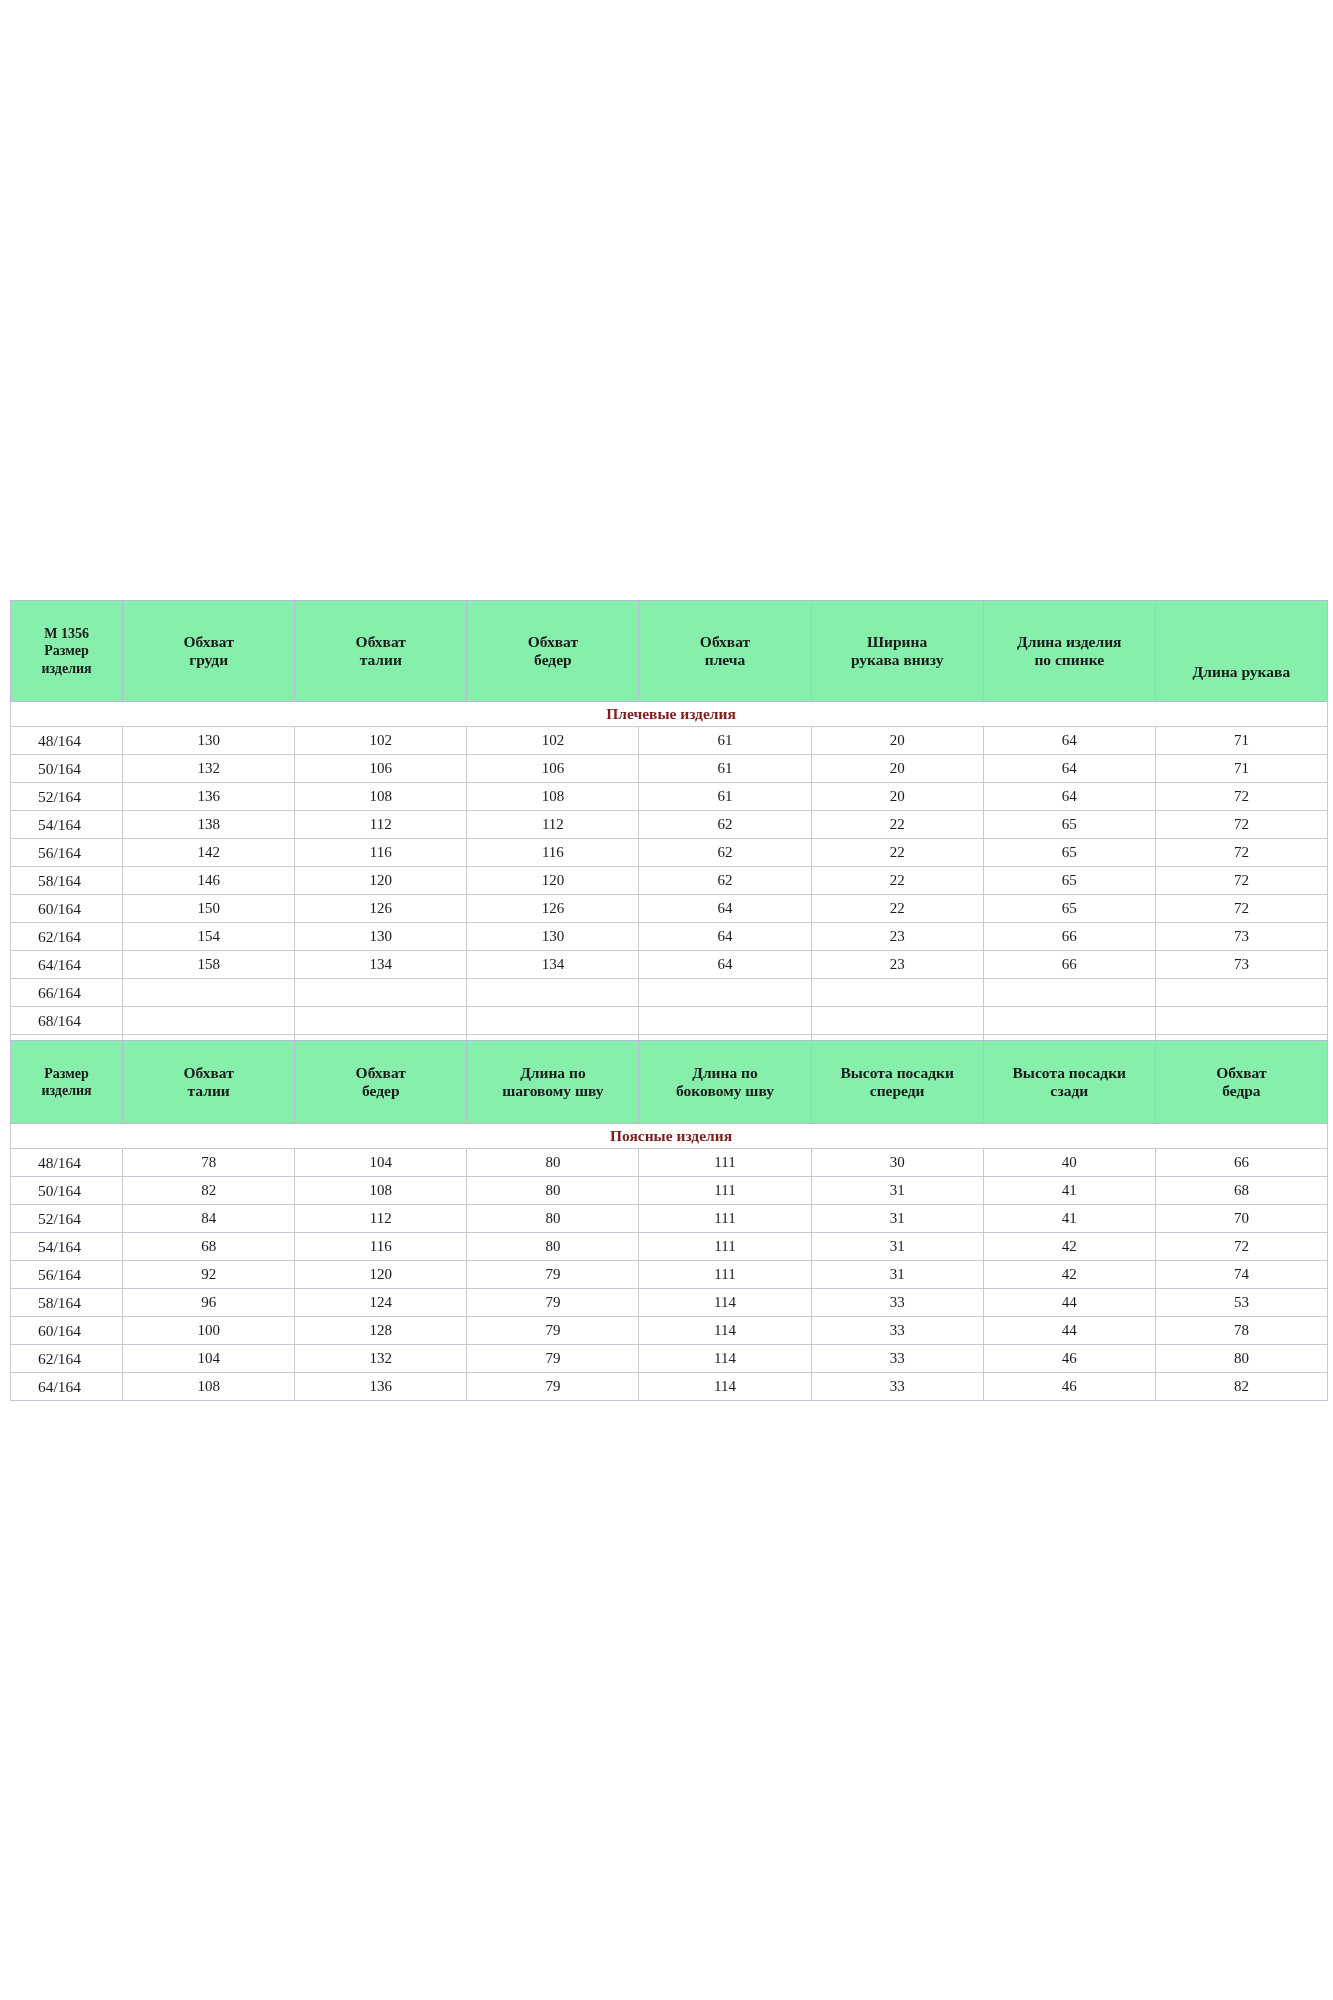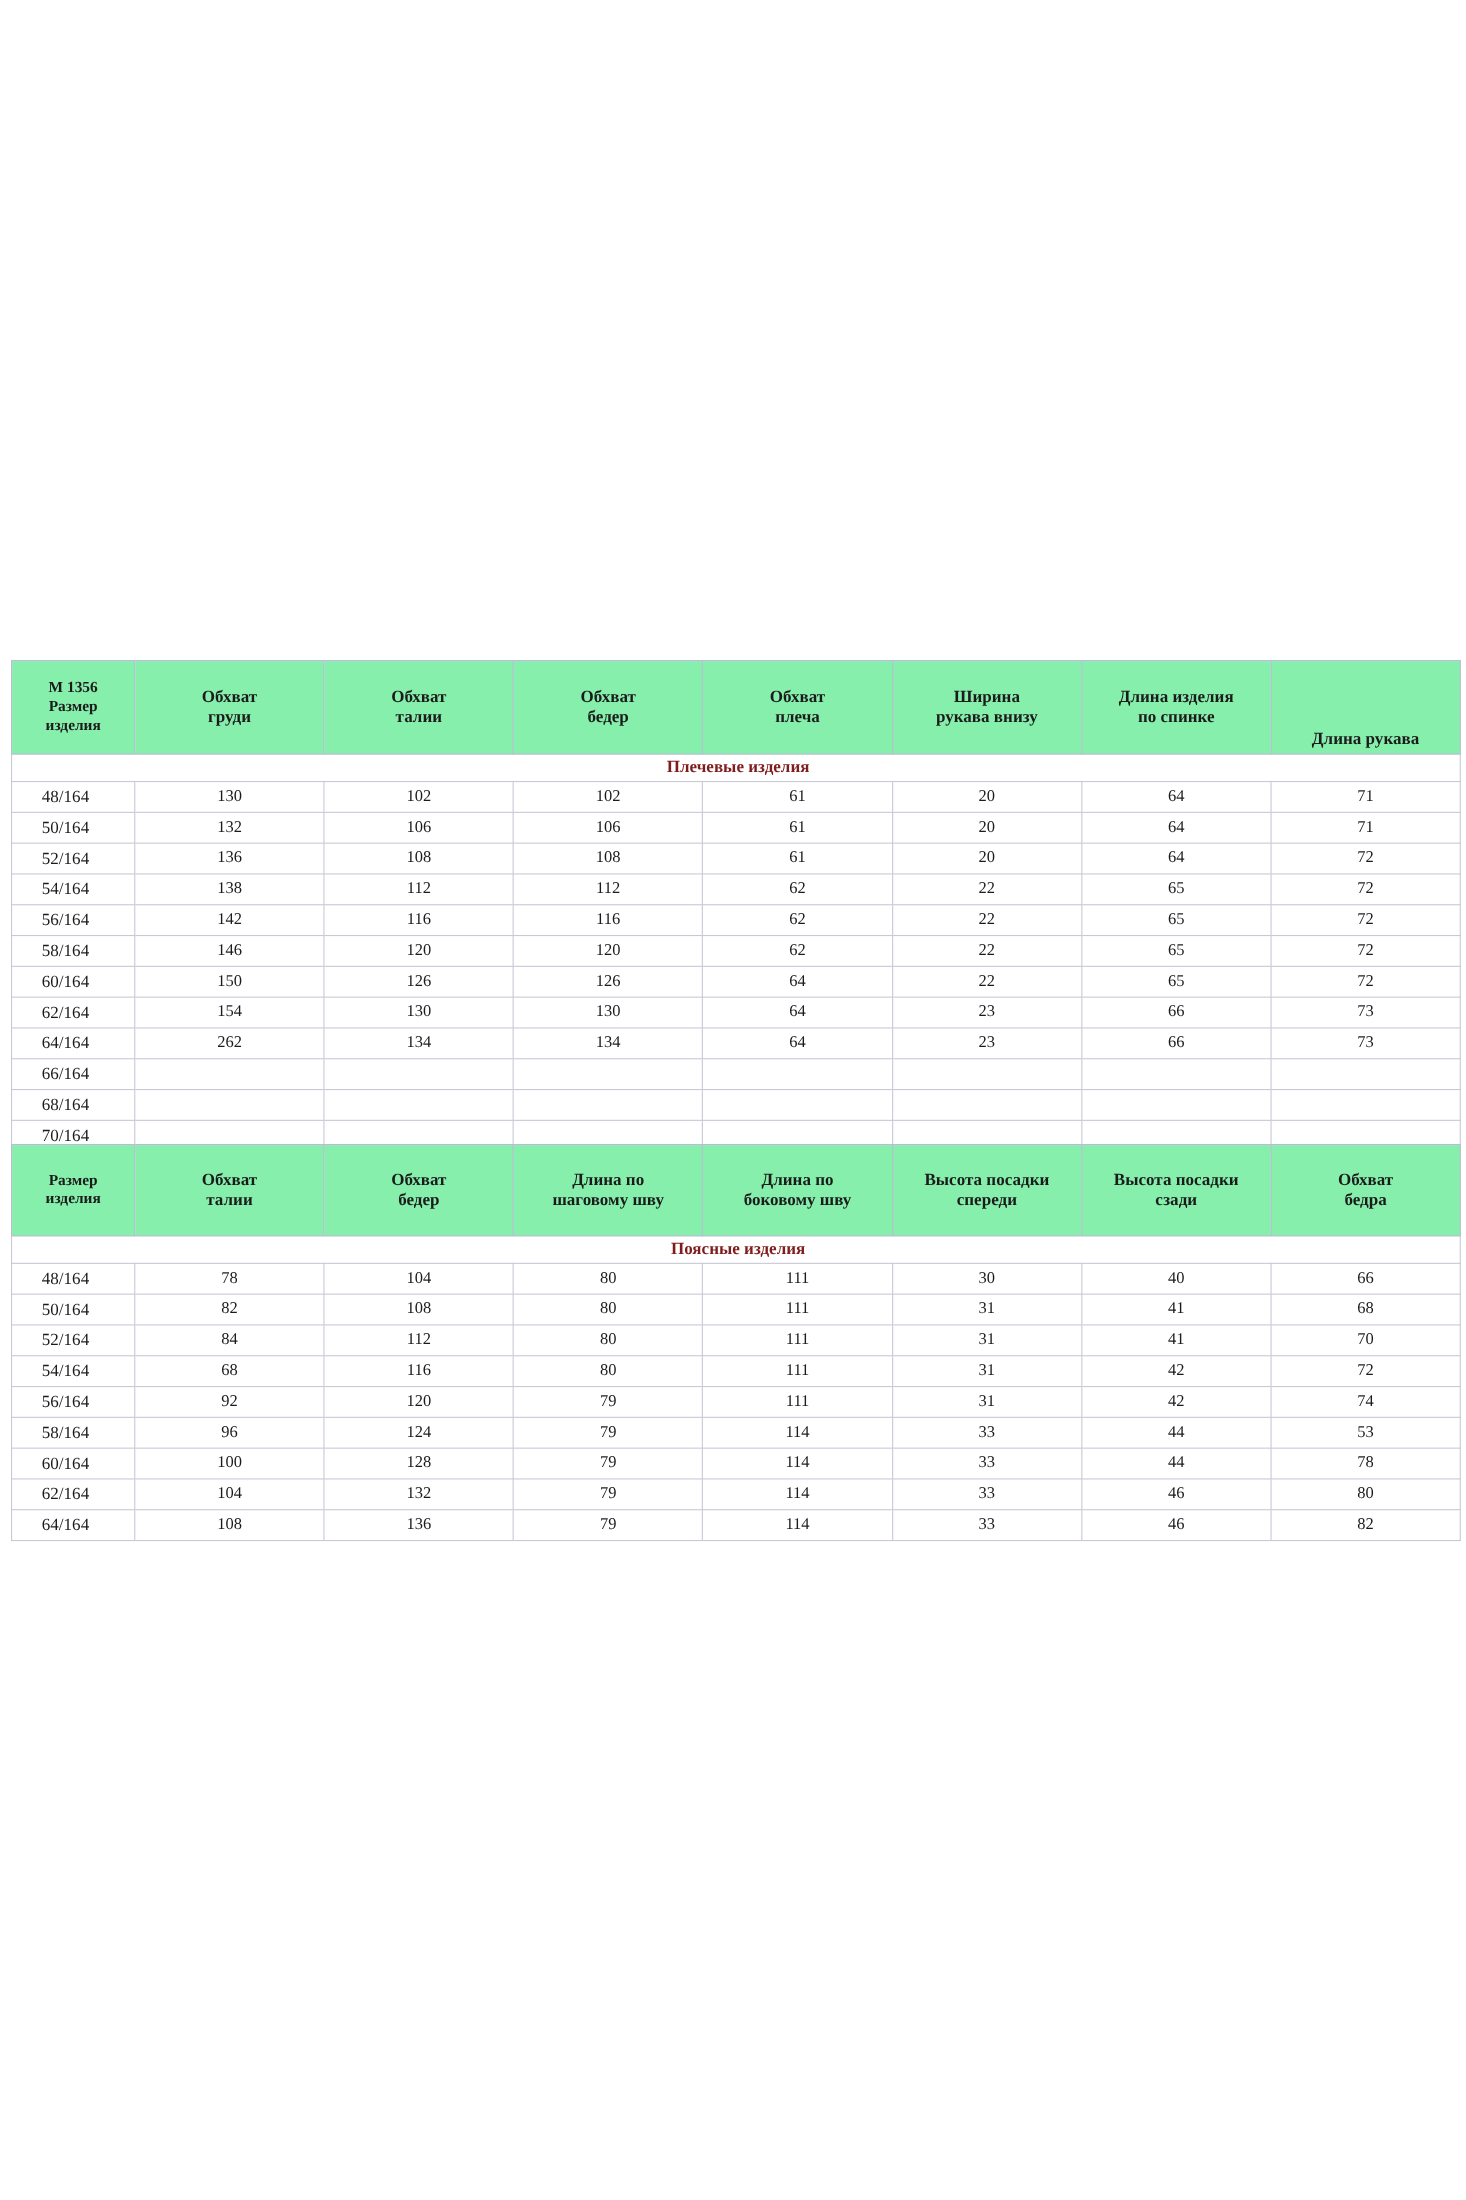--- a/index.html
+++ b/index.html
@@ -54,21 +54,21 @@
     padding: 2px 6px;
     font-size: 15.5px;
     border-color: #b9bdd4;
   }
   thead th.corner {
     font-size: 14px;
     line-height: 1.25;
   }
   thead th.last {
     vertical-align: bottom;
-    padding-bottom: 4px;
+    padding-bottom: 20px;
   }
 
   tr.section-row td {
     background: #ffffff;
     height: 24px;
     padding: 0 0 0 4px;
     color: #7f1d1d;
     font-weight: bold;
     font-size: 15.5px;
     border-left: 1px solid #c9c9d6;
@@ -227,21 +227,21 @@
           <td>154</td>
           <td>130</td>
           <td>130</td>
           <td>64</td>
           <td>23</td>
           <td>66</td>
           <td>73</td>
         </tr>
         <tr>
           <td class="size">64/164</td>
-          <td>262</td>
+          <td>158</td>
           <td>134</td>
           <td>134</td>
           <td>64</td>
           <td>23</td>
           <td>66</td>
           <td>73</td>
         </tr>
         <tr class="empty">
           <td class="size">66/164</td>
           <td></td>

